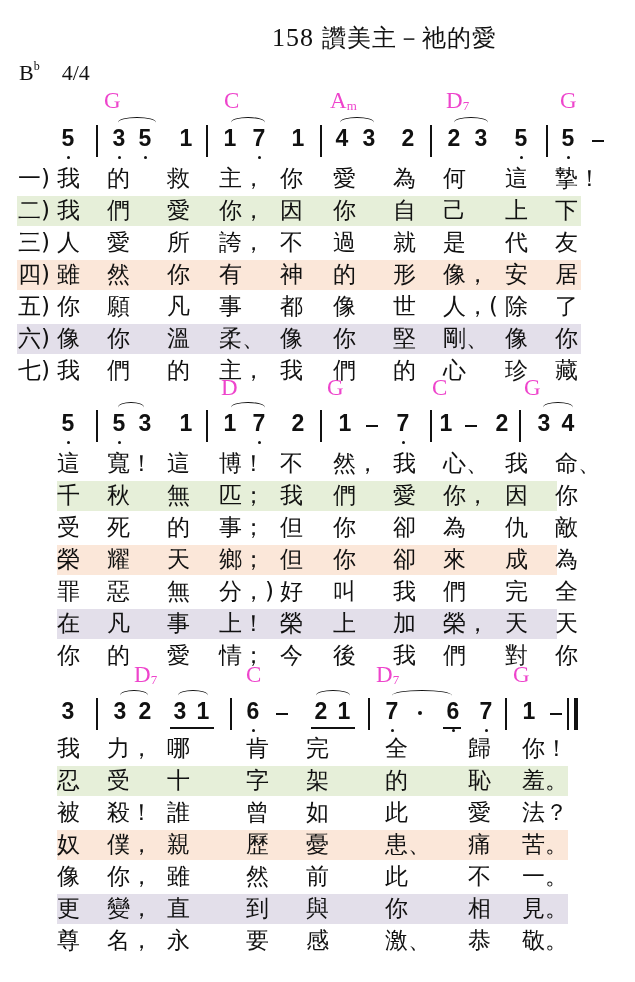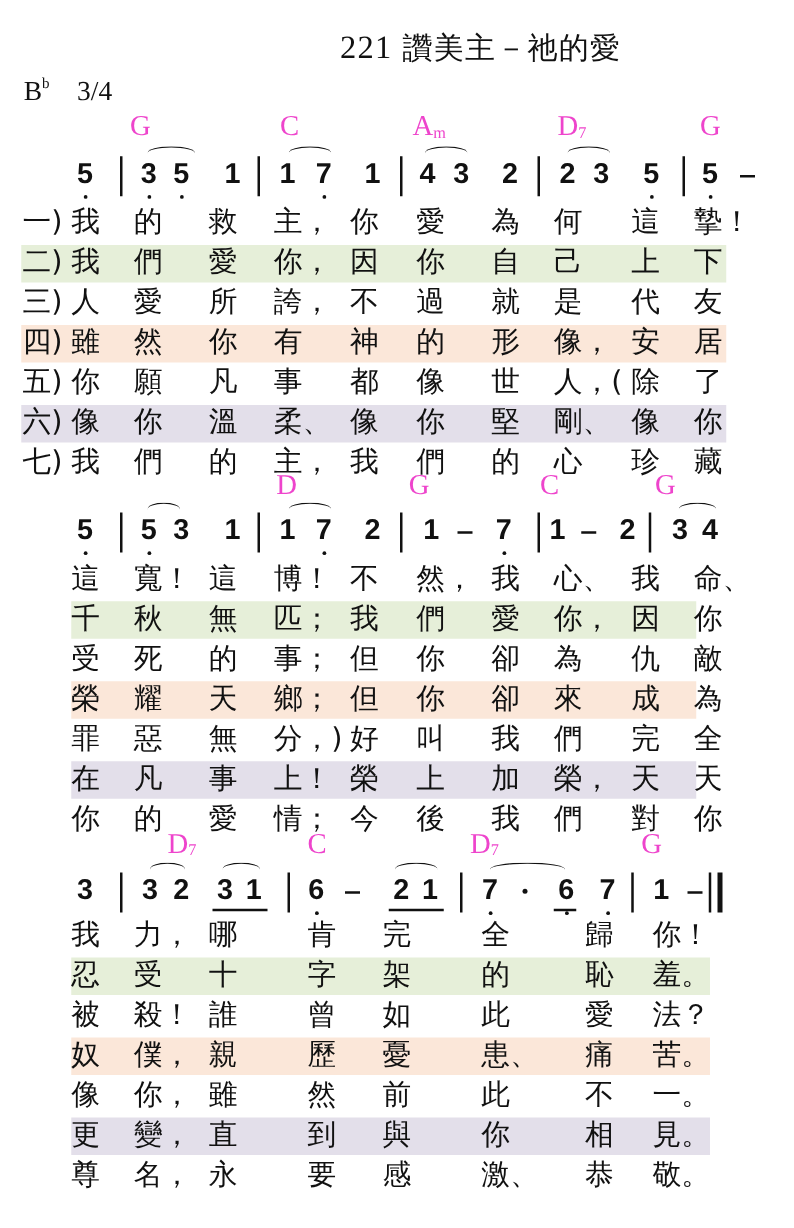--- a/index.html
+++ b/index.html
@@ -27,24 +27,24 @@
 
     .lyrics { position: absolute; font-family: "DejaVu Sans", sans-serif; font-size: 23px; line-height: 32px; }
     .lrow { position: relative; height: 32px; white-space: pre; }
     .lrow .band { position: absolute; top: 1px; bottom: 1px; }
     .lrow .c { position: absolute; top: -1px; width: 26px; text-align: left; }
   </style>
 </head>
 <body>
 
 <div class="title">
-  <span class="num">221</span><span>讚美主－祂的愛</span>
+  <span class="num">158</span><span>讚美主－祂的愛</span>
 </div>
 <div class="key">
-  <span>B</span><sup>b</sup><span class="meter">3/4</span>
+  <span>B</span><sup>b</sup><span class="meter">4/4</span>
 </div>
 
 <div id="sec0">
     <div class="chord" style="left: 104px; top: 88px;"><span>G</span></div>
     <div class="chord" style="left: 224px; top: 88px;"><span>C</span></div>
     <div class="chord" style="left: 330px; top: 88px;"><span>A</span><sub>m</sub></div>
     <div class="chord" style="left: 446px; top: 88px;"><span>D</span><sub>7</sub></div>
     <div class="chord" style="left: 560px; top: 88px;"><span>G</span></div>
     <div class="notes" title="5̣ | 3̣ 5̣ 1 | 1 7̣ 1 | 4 3 2 | 2 3 5̣ | 5̣ –" style="left: 0px; top: 125px;">
       <span class="n low" style="left: 60px; top: 0px;">5</span>

